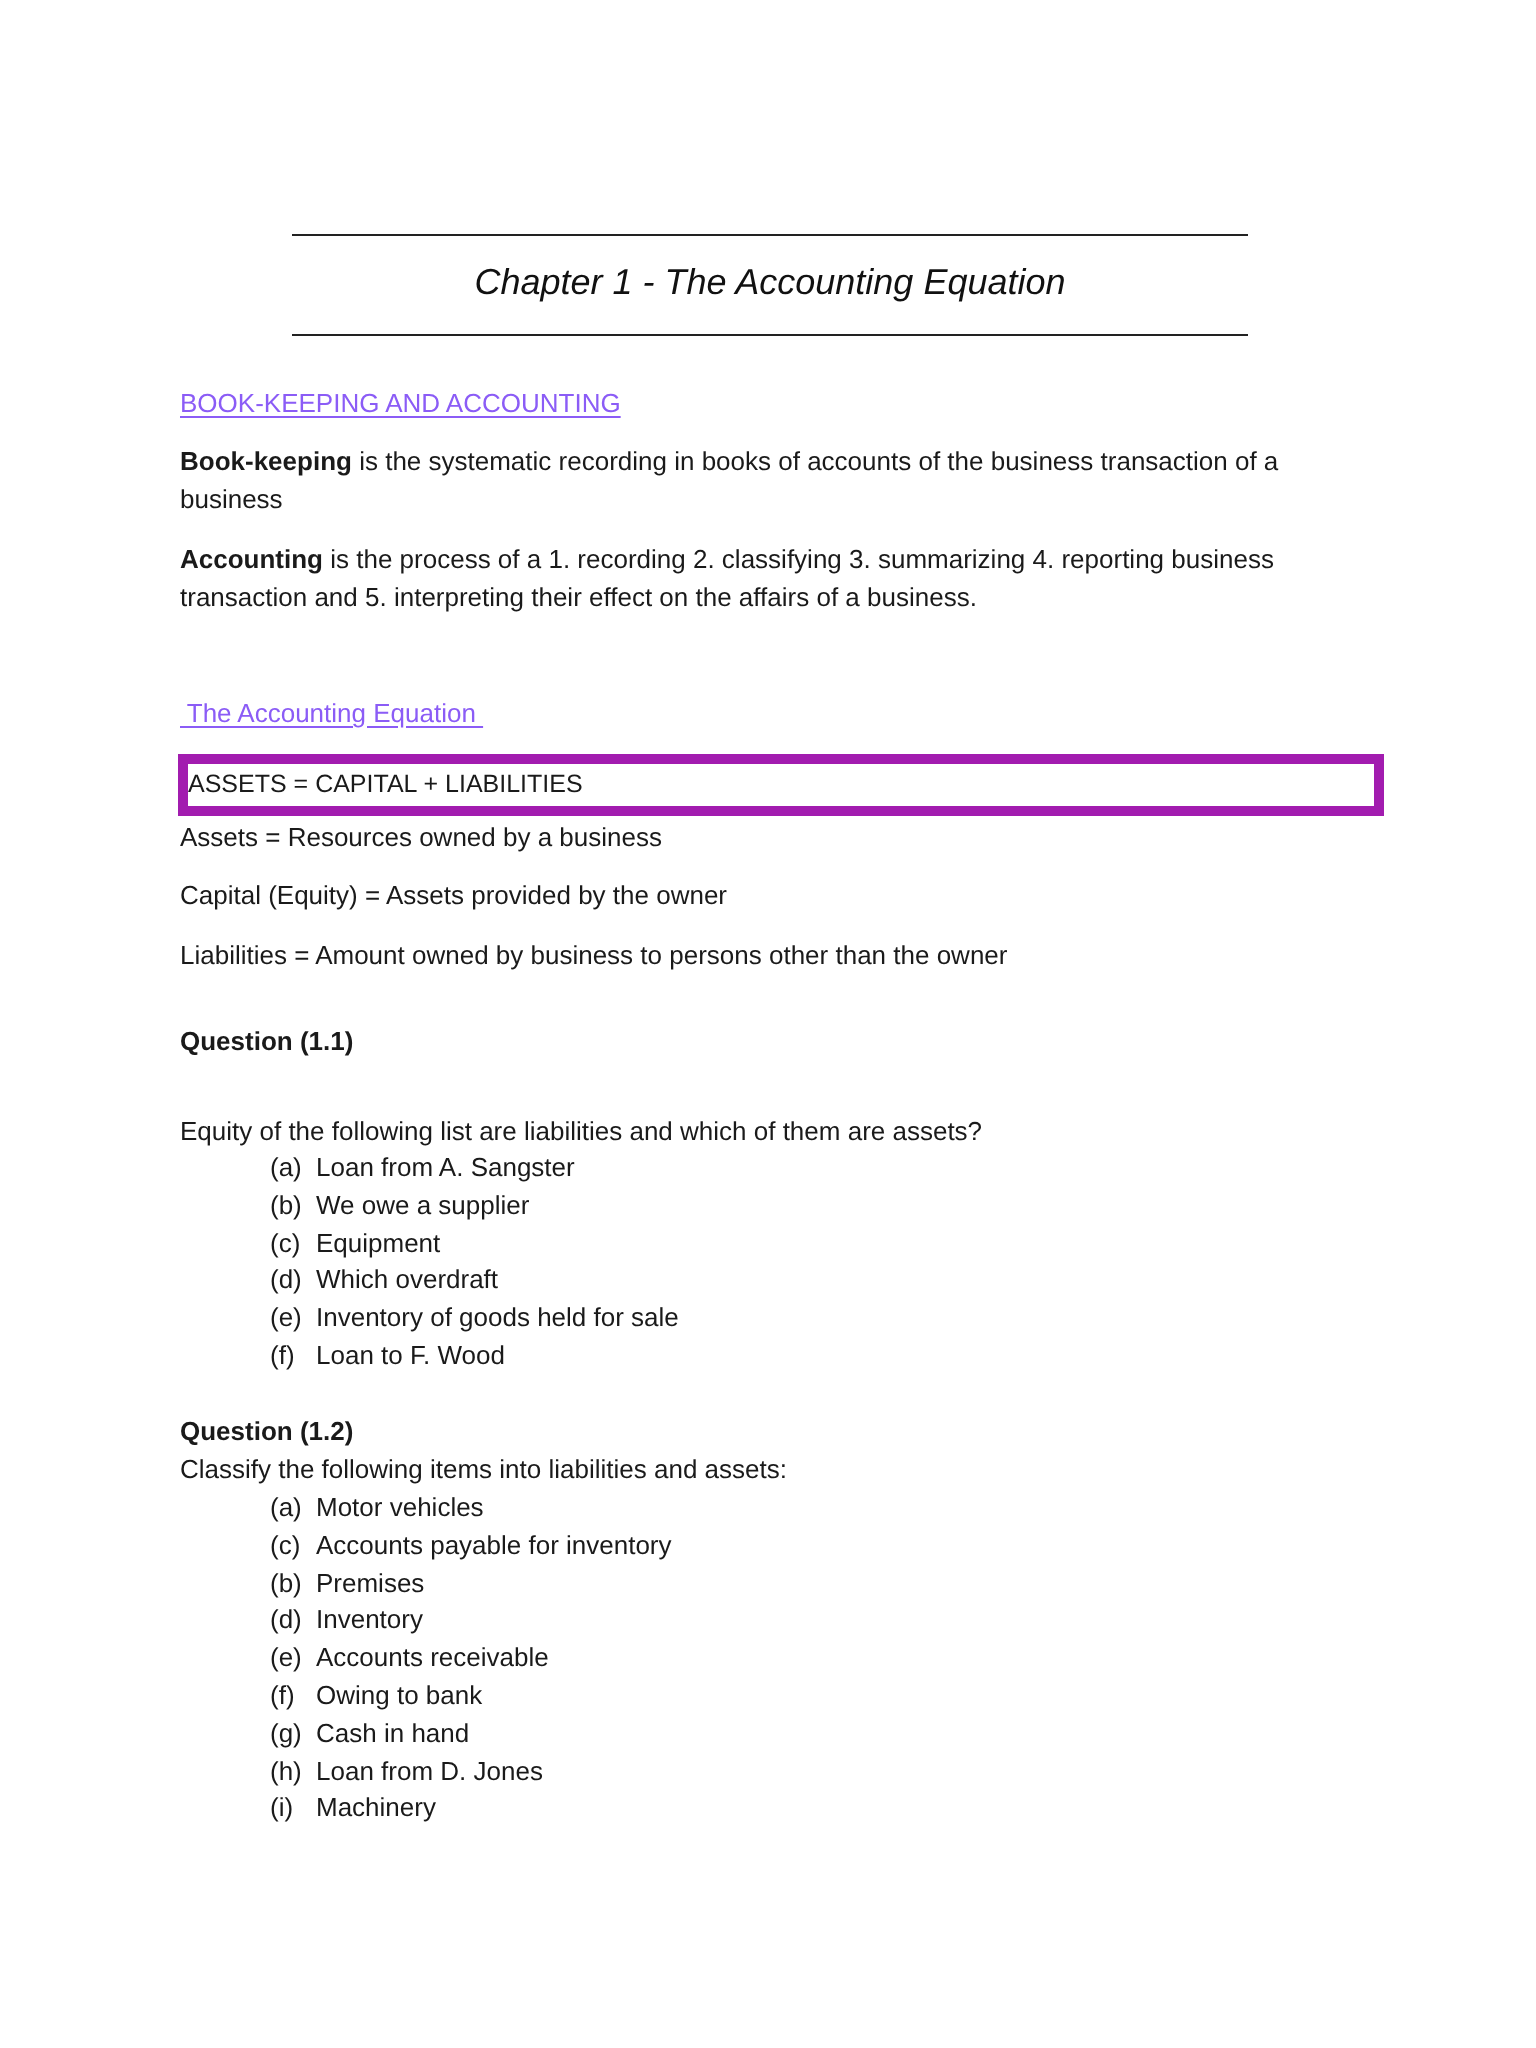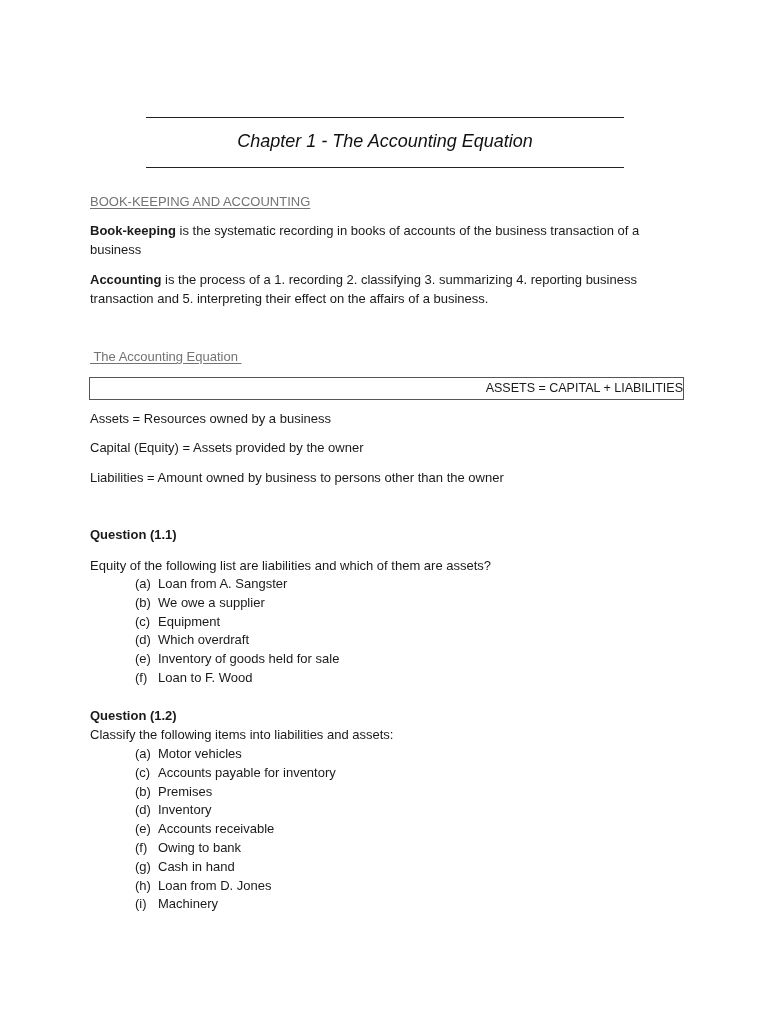--- a/index.html
+++ b/index.html
@@ -3,25 +3,25 @@
 <meta charset="utf-8">
 <style>
   html, body { margin: 0; padding: 0; background: #ffffff; }
   body { width: 768px; height: 1024px; position: relative; overflow: hidden;
          font-family: "Liberation Sans", "DejaVu Sans", sans-serif; color: #1a1a1a; font-size: 13px; }
   .page { position: absolute; left: 0; top: 0; width: 768px; height: 1024px; }
   .rule { position: absolute; left: 146px; width: 478px; height: 0; border-top: 1px solid #222; }
   .title { position: absolute; left: 146px; width: 478px; top: 131px; text-align: center;
            font-style: italic; font-size: 18px; color: #111; }
   .abs { position: absolute; left: 90px; }
-  .heading-u { font-size: 13px; text-decoration: underline; text-underline-offset: 2px; color: #737373; }
+  .heading-u { font-size: 13px; text-decoration: underline; text-underline-offset: 2px; color: #8b5cf6; }
   .para { width: 590px; line-height: 18.5px; }
   .bold { font-weight: bold; }
   .eqbox { position: absolute; left: 89px; top: 377px; width: 593px; height: 21px;
-           border: 1px solid #a21caf; text-align: right; line-height: 21px; font-size: 12.5px; }
+           border: 5px solid #a21caf; text-align: left; line-height: 21px; font-size: 12.5px; }
   .qhead { font-weight: bold; font-size: 13px; }
   .list { position: absolute; left: 135px; margin: 0; padding: 0; list-style: none; }
   .list li { height: 18.8px; line-height: 18.8px; white-space: nowrap; }
   .list .lbl { display: inline-block; width: 23px; }
 </style>
 </head>
 <body>
 
 <div class="page">
 
@@ -40,21 +40,21 @@
   </div>
 
   <div class="abs heading-u" style="top:349px; white-space:pre;"> The Accounting Equation </div>
 
   <div class="eqbox">ASSETS = CAPITAL + LIABILITIES</div>
 
   <div class="abs" style="top:411px;">Assets = Resources owned by a business</div>
   <div class="abs" style="top:440px;">Capital (Equity) = Assets provided by the owner</div>
   <div class="abs" style="top:470px;">Liabilities = Amount owned by business to persons other than the owner</div>
 
-  <div class="abs qhead" style="top:527px;">Question (1.1)</div>
+  <div class="abs qhead" style="top:513px;">Question (1.1)</div>
   <div class="abs" style="top:558px;">Equity of the following list are liabilities and which of them are assets?</div>
 
   <ul class="list" style="top:575px;">
     <li><span class="lbl">(a)</span><span>Loan from A. Sangster</span></li>
     <li><span class="lbl">(b)</span><span>We owe a supplier</span></li>
     <li><span class="lbl">(c)</span><span>Equipment</span></li>
     <li><span class="lbl">(d)</span><span>Which overdraft</span></li>
     <li><span class="lbl">(e)</span><span>Inventory of goods held for sale</span></li>
     <li><span class="lbl">(f)</span><span>Loan to F. Wood</span></li>
   </ul>

